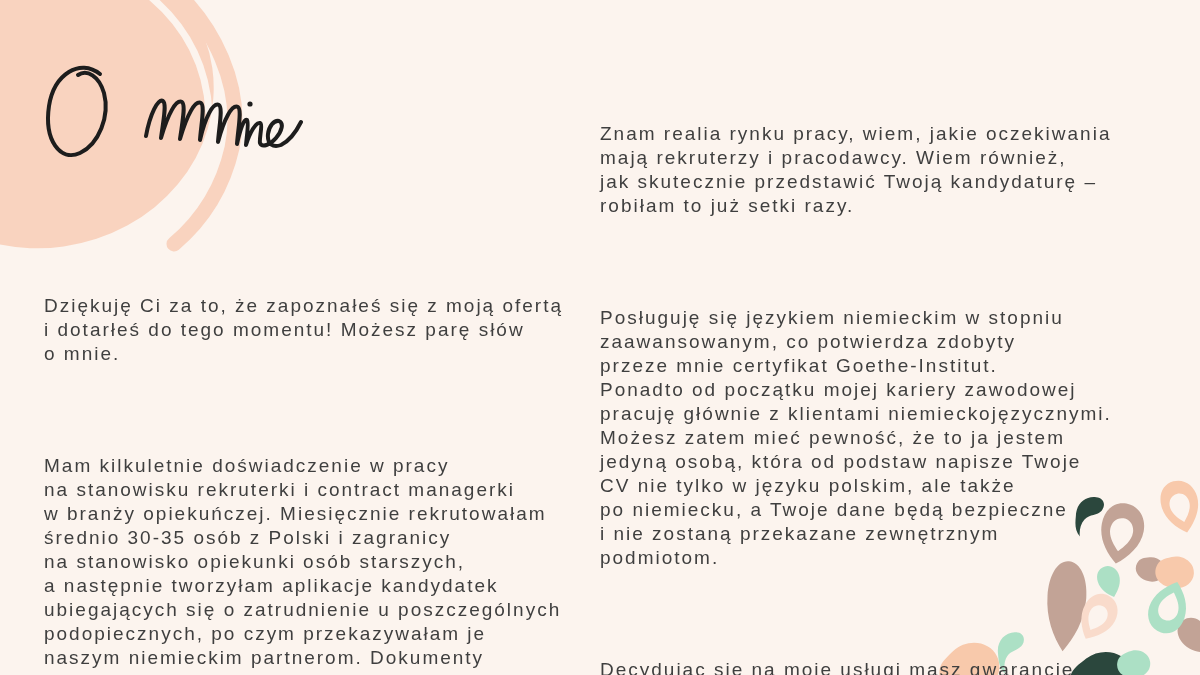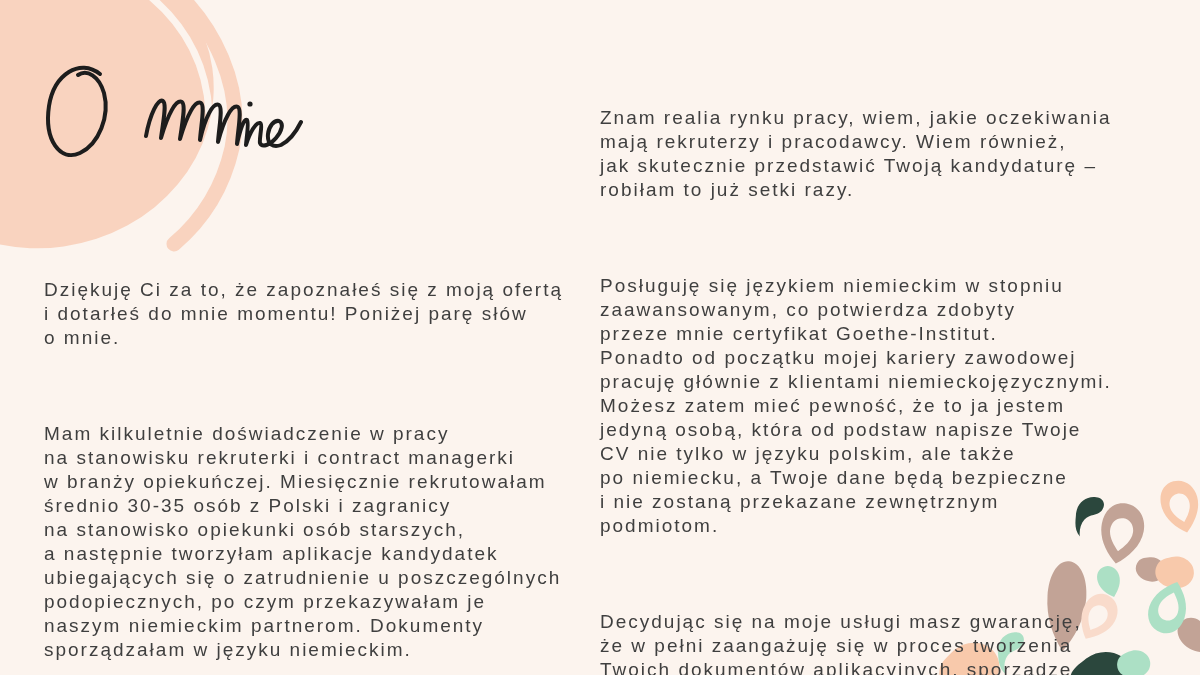--- a/index.html
+++ b/index.html
@@ -10,21 +10,21 @@
   }
   .slide{position:relative;width:1200px;height:675px;}
   .blob-svg{position:absolute;left:0;top:0;z-index:0;}
   .decor-svg{position:absolute;right:0;bottom:0;z-index:1;}
   .title-svg{position:absolute;left:20px;top:50px;z-index:2;}
   .col{
     position:absolute;z-index:2;
     font-size:19px;line-height:24px;letter-spacing:0.105em;
     color:#3f3f3f;white-space:pre;
   }
-  .col p{margin:0 0 24px 0;}
+  .col p{margin:16px 0 24px 0;}
   .col-left{left:44px;top:230px;}
   .col-right{left:600px;top:58px;}
   .sr-only{
     position:absolute;width:1px;height:1px;overflow:hidden;
     clip:rect(0 0 0 0);white-space:nowrap;
   }
 </style>
 </head>
 <body>
 
@@ -50,21 +50,21 @@
                C 242 106 250 103 256 96 C 262 89 264 81 259 79
                C 254 78 249 84 248 92 C 247 102 253 106 261 103
                C 269 99 276 90 281 80"></path>
       <circle cx="230" cy="54" r="2.6" stroke="none" fill="#1d1d1d"></circle>
     </g>
   </svg>
   <span class="sr-only">O mnie</span>
 
   <div class="col col-left">
     <p>Dziękuję Ci za to, że zapoznałeś się z moją ofertą
-i dotarłeś do mnie momentu! Poniżej parę słów
+i dotarłeś do tego momentu! Możesz parę słów
 o mnie.</p>
     <p>Mam kilkuletnie doświadczenie w pracy
 na stanowisku rekruterki i contract managerki
 w branży opiekuńczej. Miesięcznie rekrutowałam
 średnio 30-35 osób z Polski i zagranicy
 na stanowisko opiekunki osób starszych,
 a następnie tworzyłam aplikacje kandydatek
 ubiegających się o zatrudnienie u poszczególnych
 podopiecznych, po czym przekazywałam je
 naszym niemieckim partnerom. Dokumenty

